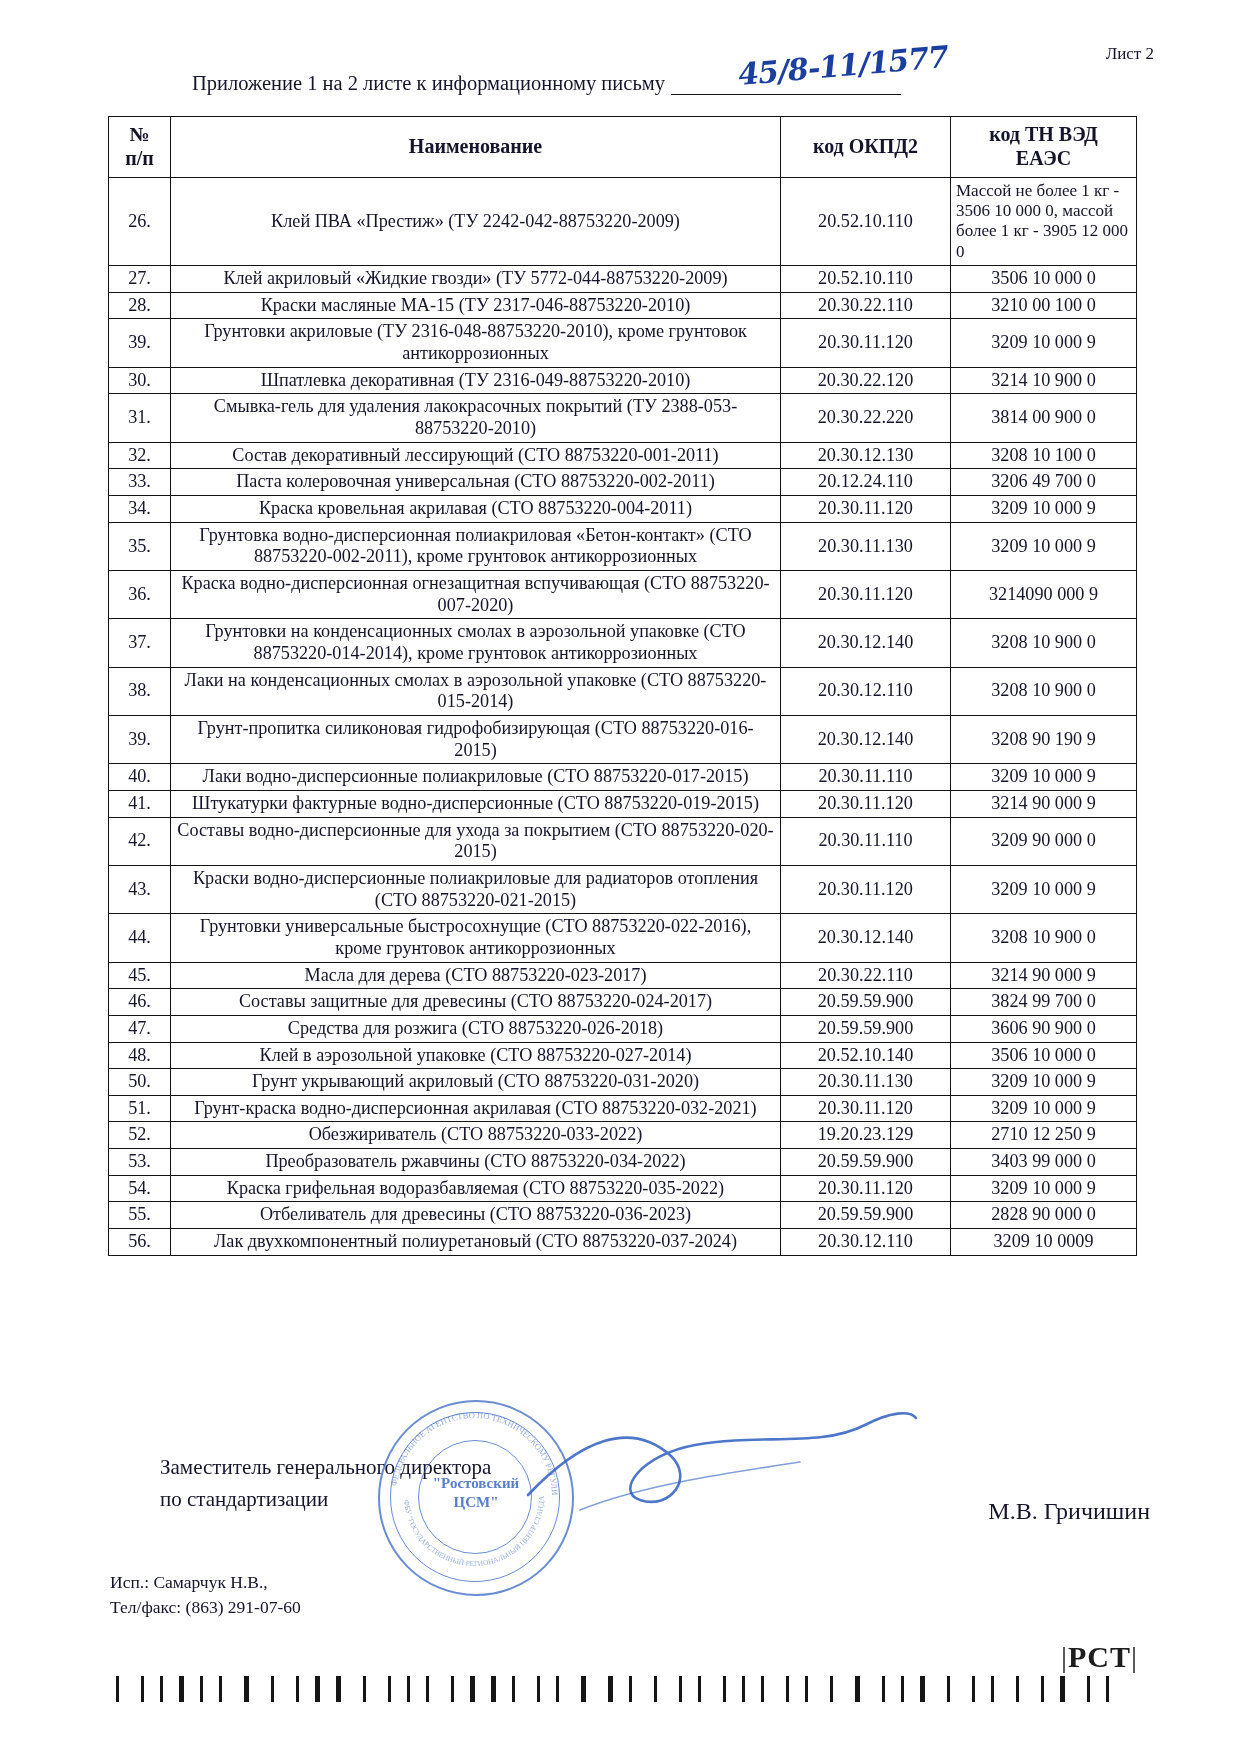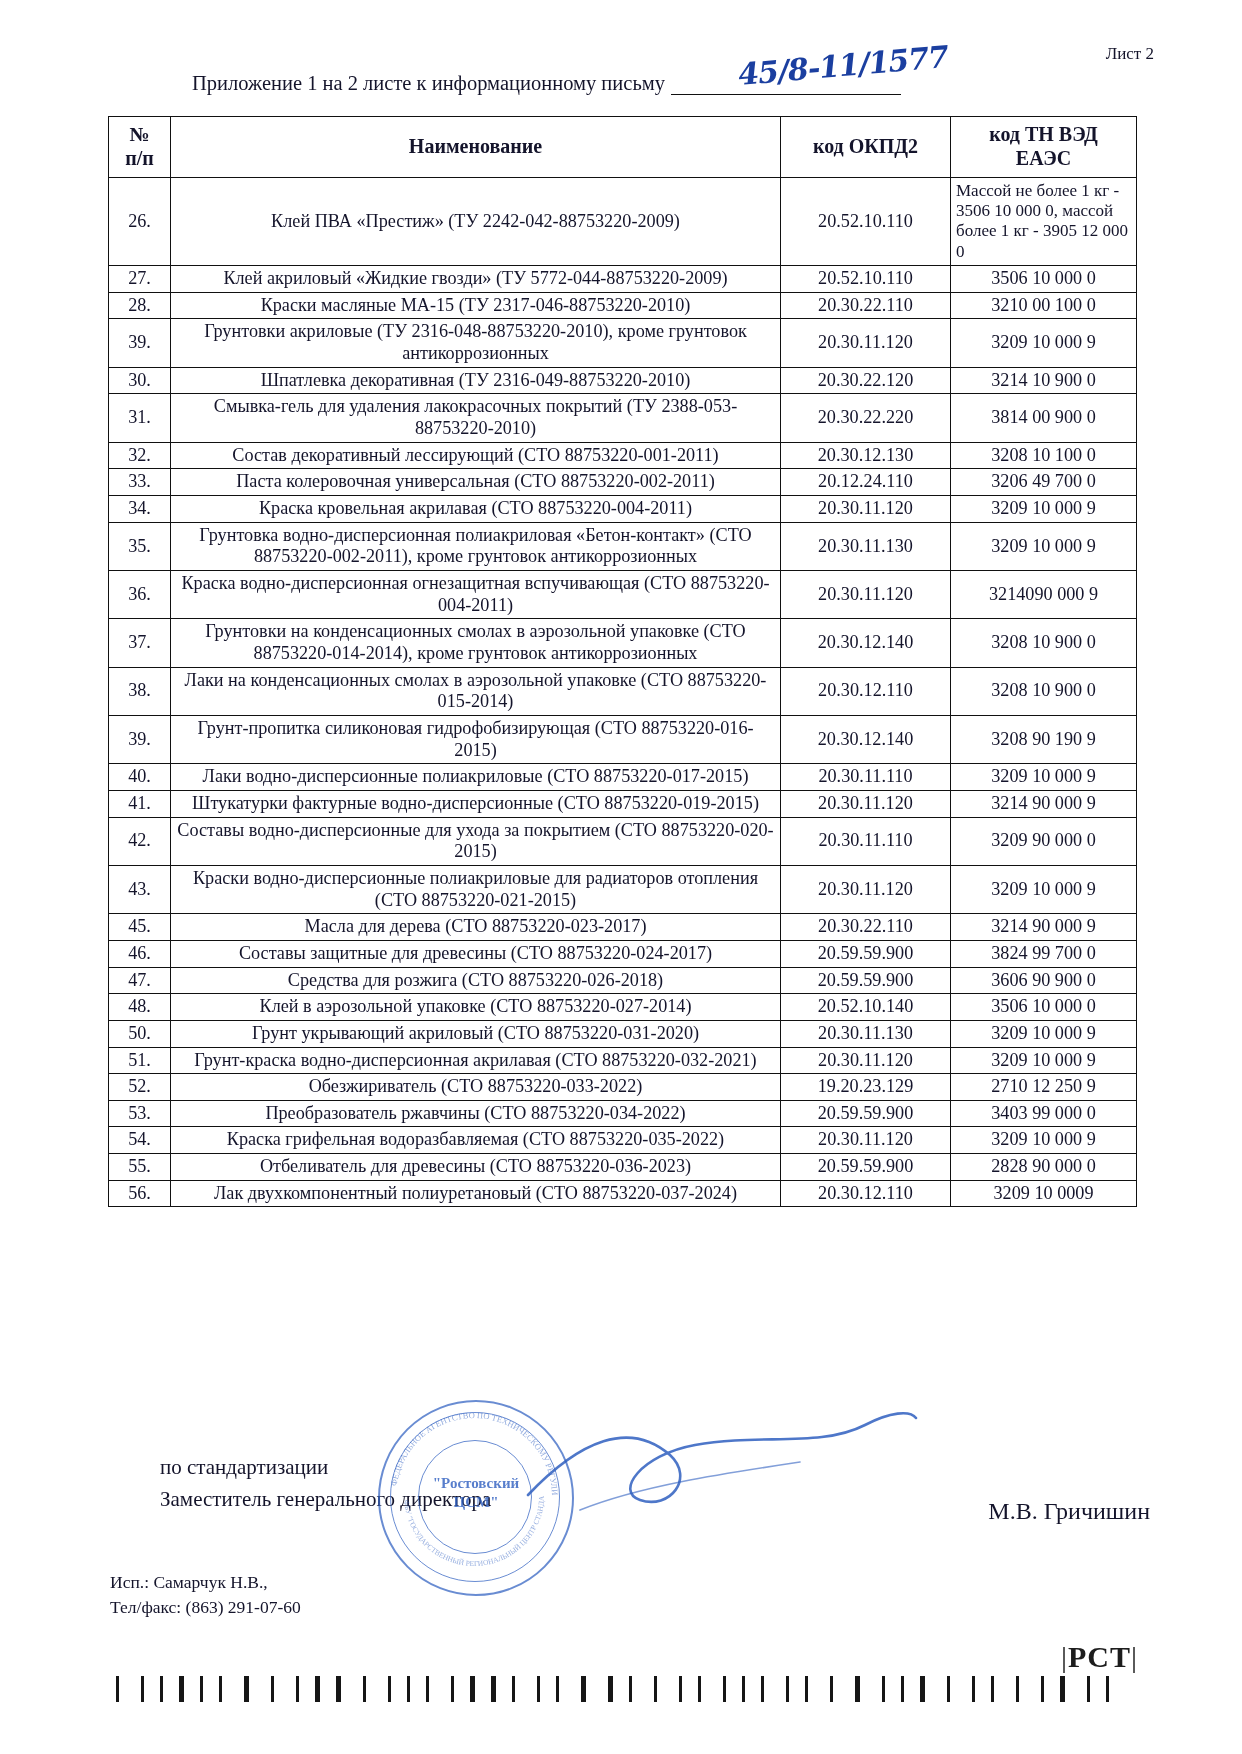--- a/index.html
+++ b/index.html
@@ -286,21 +286,21 @@
           <td class="tnved">3209 10 000 9</td>
         </tr>
         <tr>
           <td class="num">35.</td>
           <td class="name">Грунтовка водно-дисперсионная полиакриловая «Бетон-контакт» (СТО 88753220-002-2011), кроме грунтовок антикоррозионных</td>
           <td class="okpd">20.30.11.130</td>
           <td class="tnved">3209 10 000 9</td>
         </tr>
         <tr>
           <td class="num">36.</td>
-          <td class="name">Краска водно-дисперсионная огнезащитная вспучивающая (СТО 88753220-004-2011)</td>
+          <td class="name">Краска водно-дисперсионная огнезащитная вспучивающая (СТО 88753220-007-2020)</td>
           <td class="okpd">20.30.11.120</td>
           <td class="tnved">3214090 000 9</td>
         </tr>
         <tr>
           <td class="num">37.</td>
           <td class="name">Грунтовки на конденсационных смолах в аэрозольной упаковке (СТО 88753220-014-2014), кроме грунтовок антикоррозионных</td>
           <td class="okpd">20.30.12.140</td>
           <td class="tnved">3208 10 900 0</td>
         </tr>
         <tr>
@@ -333,20 +333,26 @@
           <td class="okpd">20.30.11.110</td>
           <td class="tnved">3209 90 000 0</td>
         </tr>
         <tr>
           <td class="num">43.</td>
           <td class="name">Краски водно-дисперсионные полиакриловые для радиаторов отопления (СТО 88753220-021-2015)</td>
           <td class="okpd">20.30.11.120</td>
           <td class="tnved">3209 10 000 9</td>
         </tr>
         <tr>
+          <td class="num">44.</td>
+          <td class="name">Грунтовки универсальные быстросохнущие (СТО 88753220-022-2016), кроме грунтовок антикоррозионных</td>
+          <td class="okpd">20.30.12.140</td>
+          <td class="tnved">3208 10 900 0</td>
+        </tr>
+        <tr>
           <td class="num">45.</td>
           <td class="name">Масла для дерева (СТО 88753220-023-2017)</td>
           <td class="okpd">20.30.22.110</td>
           <td class="tnved">3214 90 000 9</td>
         </tr>
         <tr>
           <td class="num">46.</td>
           <td class="name">Составы защитные для древесины (СТО 88753220-024-2017)</td>
           <td class="okpd">20.59.59.900</td>
           <td class="tnved">3824 99 700 0</td>
@@ -402,22 +408,22 @@
         <tr>
           <td class="num">56.</td>
           <td class="name">Лак двухкомпонентный полиуретановый (СТО 88753220-037-2024)</td>
           <td class="okpd">20.30.12.110</td>
           <td class="tnved">3209 10 0009</td>
         </tr>
       </tbody>
   </table>
 
   <div class="sign-block">
+    <div>Заместитель генерального директора</div>
     <div>по стандартизации</div>
-    <div>Заместитель генерального директора</div>
   </div>
   <div class="sign-name">М.В. Гричишин</div>
 
   <div class="stamp">
     <div class="ring r1"></div>
     <div class="ring r2"></div>
     <div class="ring r3"></div>
     <svg class="arc" viewBox="0 0 192 192">
       <defs>
         <path id="arcTop" d="M 18,96 A 78,78 0 0 1 174,96"></path>

